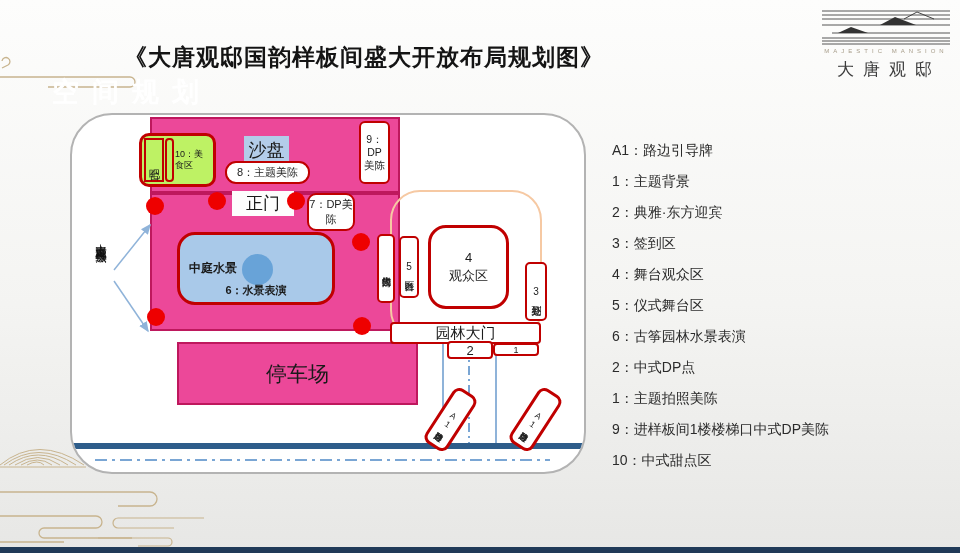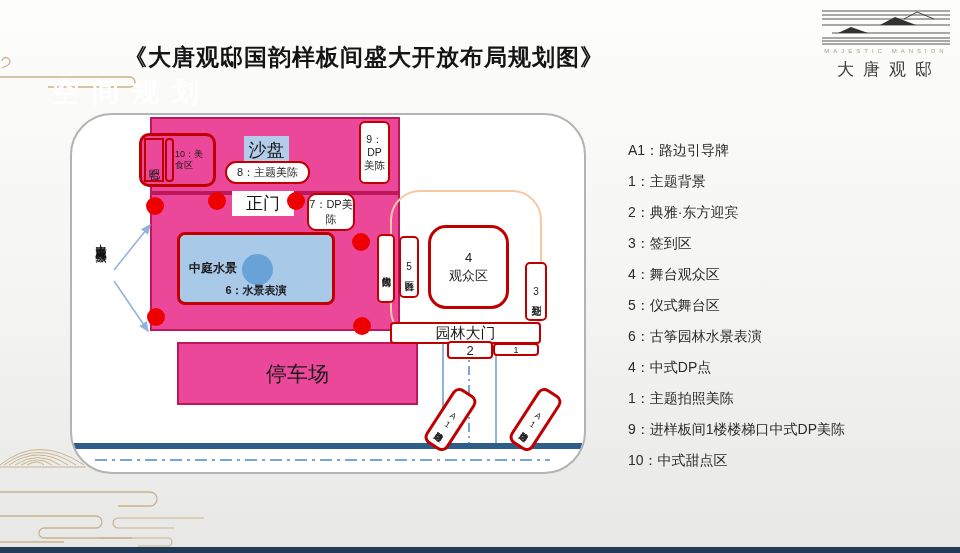--- a/index.html
+++ b/index.html
@@ -12,47 +12,47 @@
   
   .title{left:108px;top:42px;width:512px;font-size:23px;font-weight:bold;
          letter-spacing:1px;text-align:center;color:#141414;}
   .watermark{left:52px;top:74px;font-size:27px;font-weight:bold;color:#ffffff;
              letter-spacing:13px;}
   
   .logo{left:818px;top:8px;width:136px;text-align:center;}
   .logo-en{font-size:6px;letter-spacing:4px;color:#a79d8a;margin-top:2px;white-space:nowrap;}
   .logo-cn{font-size:17px;letter-spacing:9px;color:#3d3d3d;margin-top:4px;margin-left:6px;white-space:nowrap;}
   
-  .legend{left:628px;top:142px;width:320px;display:flex;flex-direction:column;gap:15px;
+  .legend{left:612px;top:142px;width:320px;display:flex;flex-direction:column;gap:15px;
           list-style:none;margin:0;padding:0;font-size:14px;color:#2b2b2b;}
   .legend li{line-height:16px;}
   
   .map{left:70px;top:113px;width:512px;height:357px;background:#ffffff;
        border:2px solid #b3b3b3;border-radius:42px;overflow:hidden;}
   .gray-block{background:#ec4899;border:2px solid #be185d;box-sizing:border-box;}
   .bld-top{left:78px;top:2px;width:250px;height:76px;}
   .bld-main{left:78px;top:78px;width:250px;height:138px;}
   .sand{left:172px;top:21px;width:45px;height:28px;background:#b3cce9;
         font-size:18px;line-height:28px;text-align:center;color:#1c1c1c;z-index:3;}
   .redbox{background:#fff;border:2px solid #c00000;box-sizing:border-box;z-index:3;
           display:flex;align-items:center;justify-content:center;text-align:center;color:#1c1c1c;}
-  .barfood{left:67px;top:18px;width:77px;height:54px;background:#ec4899;border:3px solid #c00000;
+  .barfood{left:67px;top:18px;width:77px;height:54px;background:#bef264;border:3px solid #c00000;
            border-radius:10px;box-sizing:border-box;z-index:4;display:flex;align-items:stretch;padding:2px;}
   .bar-cell{border:2px solid #c00000;width:20px;display:flex;align-items:center;justify-content:center;
             font-size:11px;box-sizing:border-box;}
   .bar-div{border:2px solid #c00000;width:9px;border-radius:4px;margin:0 1px;box-sizing:border-box;}
   .food-cell{flex:1;font-size:9px;line-height:1.2;display:flex;align-items:center;justify-content:center;text-align:left;}
   .lbl8{left:153px;top:46px;width:85px;height:23px;border-radius:11px;font-size:11px;}
   .lbl9{left:287px;top:6px;width:31px;height:63px;border-radius:6px;font-size:10.5px;line-height:1.25;padding:1px;}
   .gate-main{left:160px;top:76px;width:62px;height:25px;background:#fdfdfd;font-size:17px;
              line-height:25px;text-align:center;z-index:3;}
   .lbl7{left:235px;top:78px;width:48px;height:38px;border-radius:9px;font-size:11px;line-height:1.35;}
   .dot{width:18px;height:18px;border-radius:50%;background:#ee0000;z-index:4;}
   .water{left:105px;top:117px;width:158px;height:73px;background:#a9c9e9;border:3px solid #c00000;
-         border-radius:8px;box-sizing:border-box;z-index:3;}
+         border-radius:18px;box-sizing:border-box;z-index:3;}
   .water-title{left:9px;top:25px;font-size:12px;font-weight:bold;}
   .water-circle{left:62px;top:19px;width:31px;height:31px;border-radius:50%;background:#68a3d8;}
   .water-show{left:0;top:48px;width:100%;text-align:center;font-size:11px;font-weight:bold;}
   .sales-gate{left:305px;top:119px;width:18px;height:69px;border-radius:5px;font-size:9.5px;}
   .stage5{left:327px;top:121px;width:20px;height:62px;border-radius:5px;flex-direction:column;font-size:10px;gap:1px;}
   .peach{left:318px;top:75px;width:148px;height:146px;border:2px solid #f6c9a3;border-radius:30px;z-index:1;}
   .audience{left:356px;top:110px;width:81px;height:84px;border-radius:18px;flex-direction:column;font-size:13px;gap:2px;border-width:3px;}
   .signin3{left:453px;top:147px;width:22px;height:59px;border-radius:5px;flex-direction:column;font-size:10px;gap:1px;}
   .garden-gate{left:318px;top:207px;width:151px;height:22px;border-radius:4px;font-size:15px;}
   .zone2{left:375px;top:226px;width:46px;height:18px;border-radius:4px;font-size:13px;z-index:4;}
@@ -215,19 +215,19 @@
 </div>
 
 <ul class="abs legend">
   <li>A1：路边引导牌</li>
   <li>1：主题背景</li>
   <li>2：典雅·东方迎宾</li>
   <li>3：签到区</li>
   <li>4：舞台观众区</li>
   <li>5：仪式舞台区</li>
   <li>6：古筝园林水景表演</li>
-  <li>4：中式DP点</li>
+  <li>2：中式DP点</li>
   <li>1：主题拍照美陈</li>
   <li>9：进样板间1楼楼梯口中式DP美陈</li>
   <li>10：中式甜点区</li>
 </ul>
 
 <div class="abs bottom-bar"></div>
 
 </body></html>

